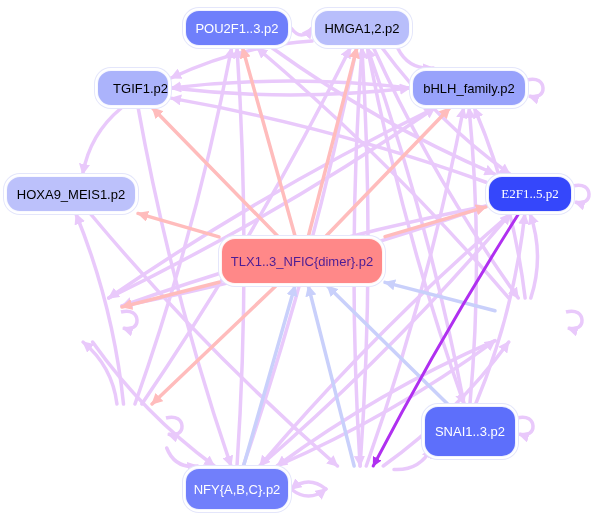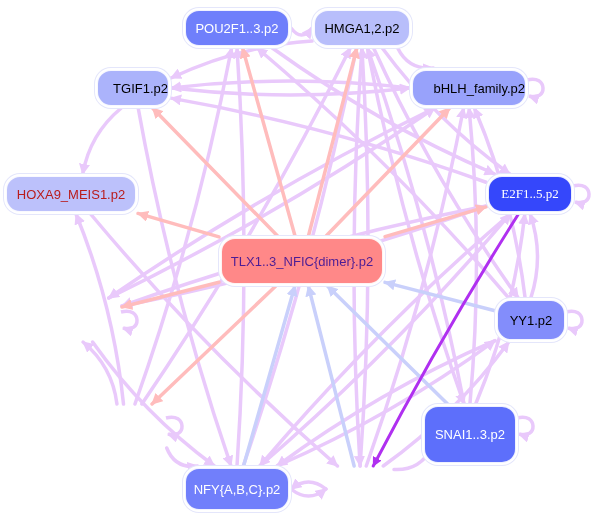--- a/index.html
+++ b/index.html
@@ -98,34 +98,31 @@
     </svg>
 <div class="node" style="left: 185px; top: 10px; width: 104px; height: 36px; background: rgb(111, 127, 251); color: rgb(255, 255, 255);">
       <span>POU2F1..3.p2</span>
     </div>
     <div class="node" style="left: 314px; top: 10px; width: 96px; height: 36px; background: rgb(184, 190, 251); color: rgb(0, 0, 0);">
       <span>HMGA1,2.p2</span>
     </div>
     <div class="node" style="left: 97px; top: 70px; width: 72px; height: 36px; background: rgb(171, 179, 251); color: rgb(0, 0, 0); justify-content: flex-end;">
       <span>TGIF1.p2</span>
     </div>
-    <div class="node" style="left: 412px; top: 70px; width: 114px; height: 36px; background: rgb(152, 162, 251); color: rgb(0, 0, 0); justify-content: flex-end;">
+    <div class="node" style="left: 412px; top: 70px; width: 114px; height: 36px; background: rgb(152, 162, 251); color: rgb(0, 0, 0);">
       <span>bHLH_family.p2</span>
     </div>
-    <div class="node" style="left: 6px; top: 176px; width: 130px; height: 36px; background: rgb(188, 193, 251); color: #b91c1c; text-align: center;">
+    <div class="node" style="left: 6px; top: 176px; width: 130px; height: 36px; background: rgb(188, 193, 251); color: #000000; text-align: center;">
       <span>HOXA9_MEIS1.p2</span>
     </div>
     <div class="node" style="left: 488px; top: 176px; width: 84px; height: 36px; background: rgb(53, 71, 251); color: rgb(255, 255, 255); font-family: Liberation Serif, serif;">
       <span>E2F1..5.p2</span>
     </div>
     <div class="node" style="left: 221px; top: 238px; width: 162px; height: 46px; background: rgb(255, 136, 136); color: #4c1d95;">
       <span>TLX1..3_NFIC{dimer}.p2</span>
     </div>
-    <div class="node" style="left: 497px; top: 300px; width: 68px; height: 40px; background: rgb(131, 141, 251); color: rgb(0, 0, 0);">
-      <span>YY1.p2</span>
-    </div>
-    <div class="node" style="left: 424px; top: 406px; width: 92px; height: 57px; background: rgb(93, 111, 251); color: rgb(255, 255, 255);">
+    <div class="node" style="left: 424px; top: 406px; width: 92px; height: 51px; background: rgb(93, 111, 251); color: rgb(255, 255, 255);">
       <span>SNAI1..3.p2</span>
     </div>
     <div class="node" style="left: 185px; top: 468px; width: 104px; height: 42px; background: rgb(113, 127, 251); color: rgb(255, 255, 255);">
       <span>NFY{A,B,C}.p2</span>
     </div>
   </div>
 
 </body></html>

